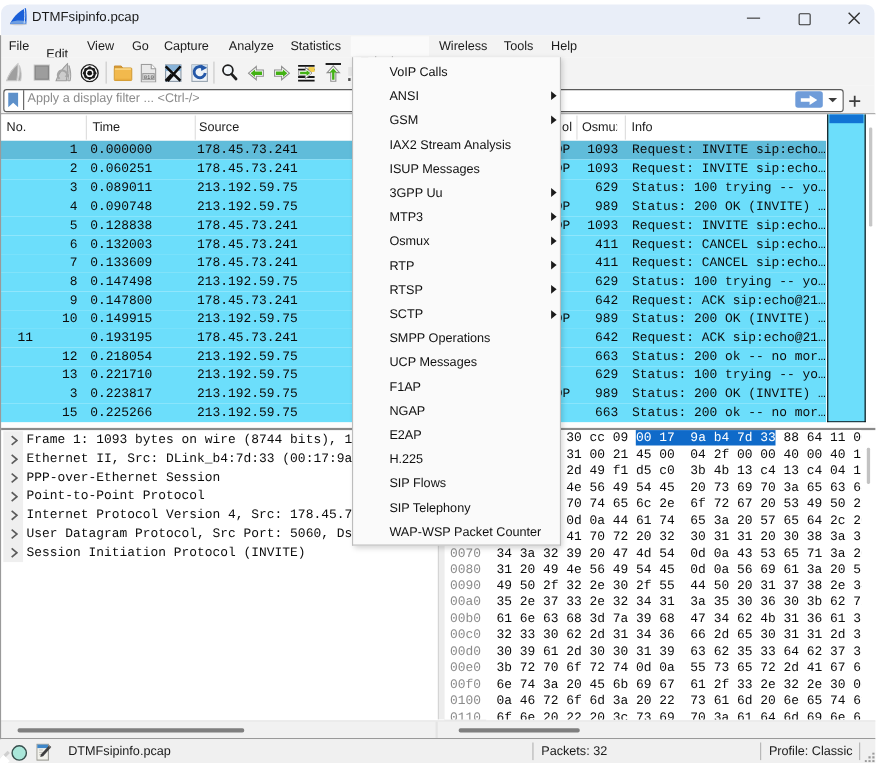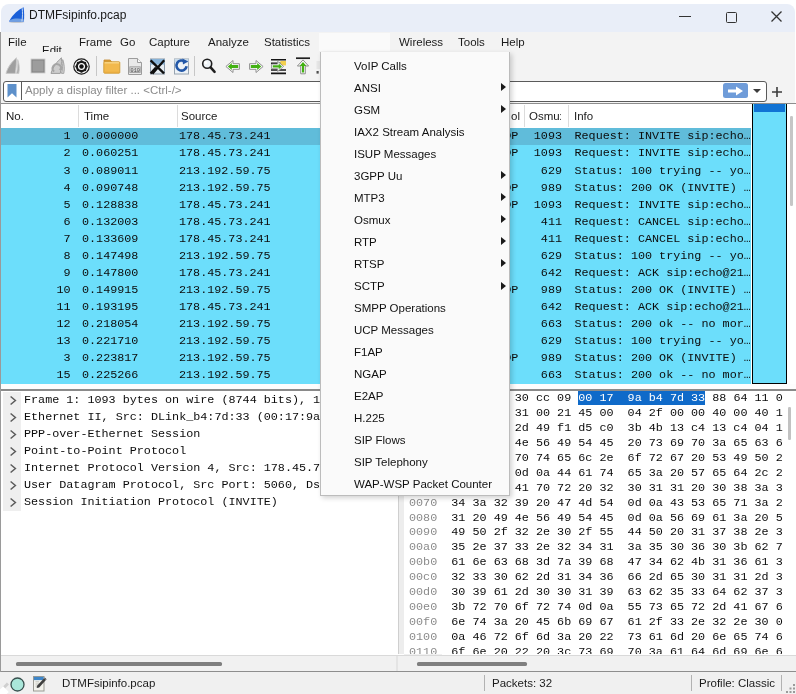--- a/index.html
+++ b/index.html
@@ -49,21 +49,21 @@
 <div class="abs" style="left:679px;top:15.5px;width:12px;height:1.4px;background:#333"></div>
 <div class="abs" style="left:726px;top:11.5px;width:9px;height:9px;border:1.4px solid #333;border-radius:1.5px"></div>
 <svg class="abs" style="left:770px;top:10px" width="13" height="13" viewBox="0 0 13 13">
   <path d="M1.5,1.5 L11.5,11.5 M11.5,1.5 L1.5,11.5" stroke="#333" stroke-width="1.3"></path>
 </svg>
 
 <div class="abs" id="menubar"></div>
 <div class="abs" style="left:319px;top:32.5px;width:71px;height:18px;background:#fafafa;"></div>
 <div class="mi" style="left:8px;top:32px">File</div>
 <div class="mi" style="left:42px;top:40px">Edit</div>
-<div class="mi" style="left:79px;top:32px">Frame</div>
+<div class="mi" style="left:79px;top:32px">View</div>
 <div class="mi" style="left:120px;top:32px">Go</div>
 <div class="mi" style="left:149px;top:32px">Capture</div>
 <div class="mi" style="left:208px;top:32px">Analyze</div>
 <div class="mi" style="left:264px;top:32px">Statistics</div>
 <div class="mi" style="left:328px;top:47px">Telephony</div>
 <div class="mi" style="left:399px;top:32px">Wireless</div>
 <div class="mi" style="left:458px;top:32px">Tools</div>
 <div class="mi" style="left:501px;top:32px">Help</div>
 
 <div class="abs" id="toolbar"></div>
@@ -261,21 +261,21 @@
     </div>
     <div class="prow" style="top:282.03px">
       <span class="pcell" style="left:0px;width:70.5px;text-align:right;display:inline-block">10</span>
       <span class="pcell" style="left:82px">0.149915</span>
       <span class="pcell" style="left:179px">213.192.59.75</span>
       <span class="pcell" style="left:469px">SIP/SDP</span>
       <span class="pcell" style="left:491.5px;width:70.5px;text-align:right;display:inline-block">989</span>
       <span class="pcell" style="left:574.5px;width:175px;overflow:hidden">Status: 200 OK (INVITE) …</span>
     </div>
     <div class="prow" style="top:299.10px">
-      <span class="pcell" style="left:0px;width:70.5px;text-align:right;display:inline-block">11</span>
+      <span class="pcell" style="left:16px;width:70.5px;display:inline-block">11</span>
       <span class="pcell" style="left:82px">0.193195</span>
       <span class="pcell" style="left:179px">178.45.73.241</span>
       <span class="pcell" style="left:469px">SIP</span>
       <span class="pcell" style="left:491.5px;width:70.5px;text-align:right;display:inline-block">642</span>
       <span class="pcell" style="left:574.5px;width:175px;overflow:hidden">Request: ACK sip:echo@21…</span>
     </div>
     <div class="prow" style="top:316.17px">
       <span class="pcell" style="left:0px;width:70.5px;text-align:right;display:inline-block">12</span>
       <span class="pcell" style="left:82px">0.218054</span>
       <span class="pcell" style="left:179px">213.192.59.75</span>

